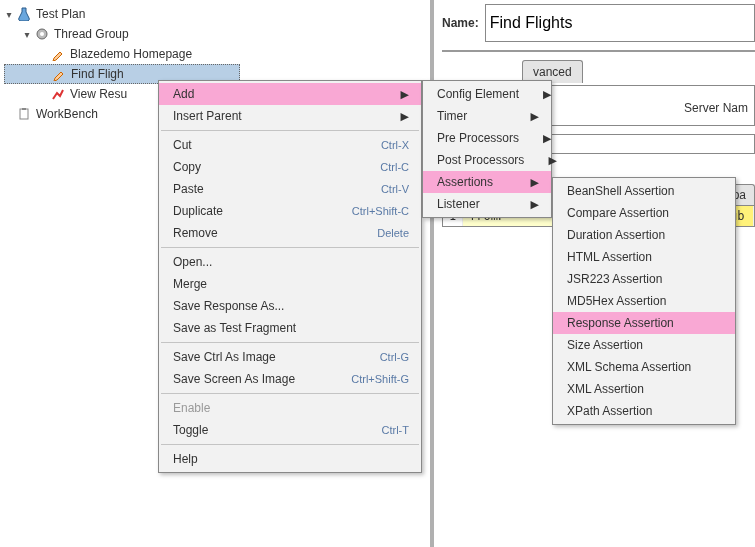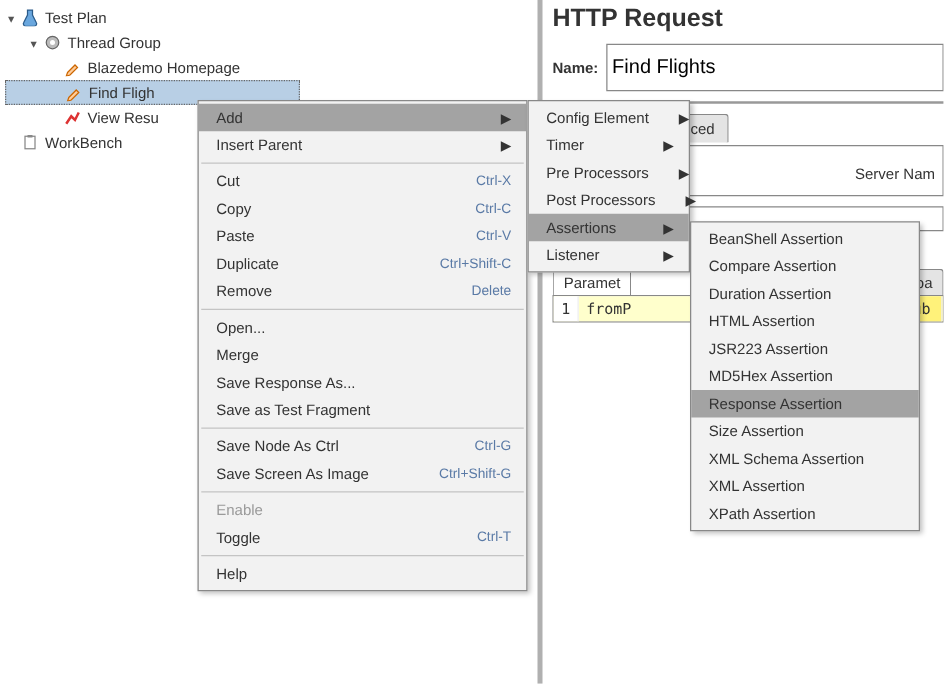--- a/index.html
+++ b/index.html
@@ -94,21 +94,21 @@
   }
   .menu-item {
     display:flex; align-items:center; justify-content:space-between;
     padding: 3px 12px 3px 14px;
     height: 22px;
     cursor: default;
     white-space: nowrap;
   }
   .menu-item .shortcut { color:#5a7aa6; font-size:11px; margin-left:24px; }
   .menu-item .arrow { margin-left:24px; color:#333; font-size:11px;}
-  .menu-item.highlight { background:#a3a3a3; }
+  .menu-item.highlight { background:#f9a8d4; }
   .menu-item.disabled { color:#9a9a9a; }
   .menu-sep { height:1px; background:#c4c4c4; margin:3px 2px; }
   #menu-main { left:158px; top:80px; width:264px; }
   #menu-sub  { left:422px; top:80px; width:130px; }
   #menu-assert { left:552px; top:177px; width:184px; }
 
   
   svg { display:block; }
 </style>
 </head>
@@ -164,21 +164,20 @@
       <svg width="14" height="14" viewBox="0 0 14 14">
           <rect x="3" y="2" width="8" height="10" fill="#fff" stroke="#888"></rect>
           <rect x="5" y="1" width="4" height="2" fill="#888"></rect>
         </svg>
     </span>
     <span>WorkBench</span>
   </div>
 </div>
 
 <div class="right-panel">
-  <h2>HTTP Request</h2>
   <div class="name-row">
     <label>Name:</label>
     <input type="text" value="Find Flights" style="">
   </div>
   <div class="hr"></div>
   <div class="tabbar" style="padding-left:80px;">
     <div class="tab">vanced</div>
   </div>
   <div class="box">
     <div class="proto-row">
@@ -247,21 +246,21 @@
       <span>Merge</span>
     </div>
     <div class="menu-item">
       <span>Save Response As...</span>
     </div>
     <div class="menu-item">
       <span>Save as Test Fragment</span>
     </div>
     <div class="menu-sep"></div>
     <div class="menu-item">
-      <span>Save Node As Ctrl</span>
+      <span>Save Ctrl As Image</span>
       <span class="shortcut">Ctrl-G</span>
     </div>
     <div class="menu-item">
       <span>Save Screen As Image</span>
       <span class="shortcut">Ctrl+Shift-G</span>
     </div>
     <div class="menu-sep"></div>
     <div class="menu-item disabled">
       <span>Enable</span>
     </div>

